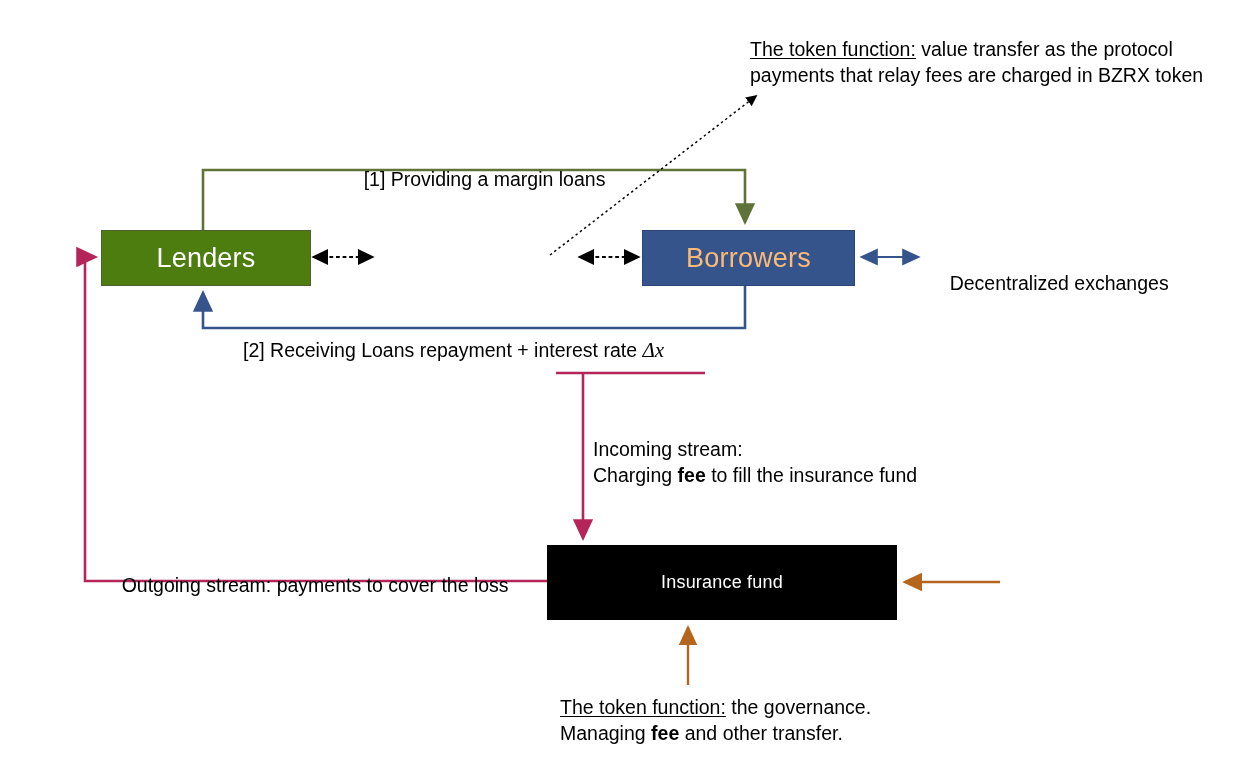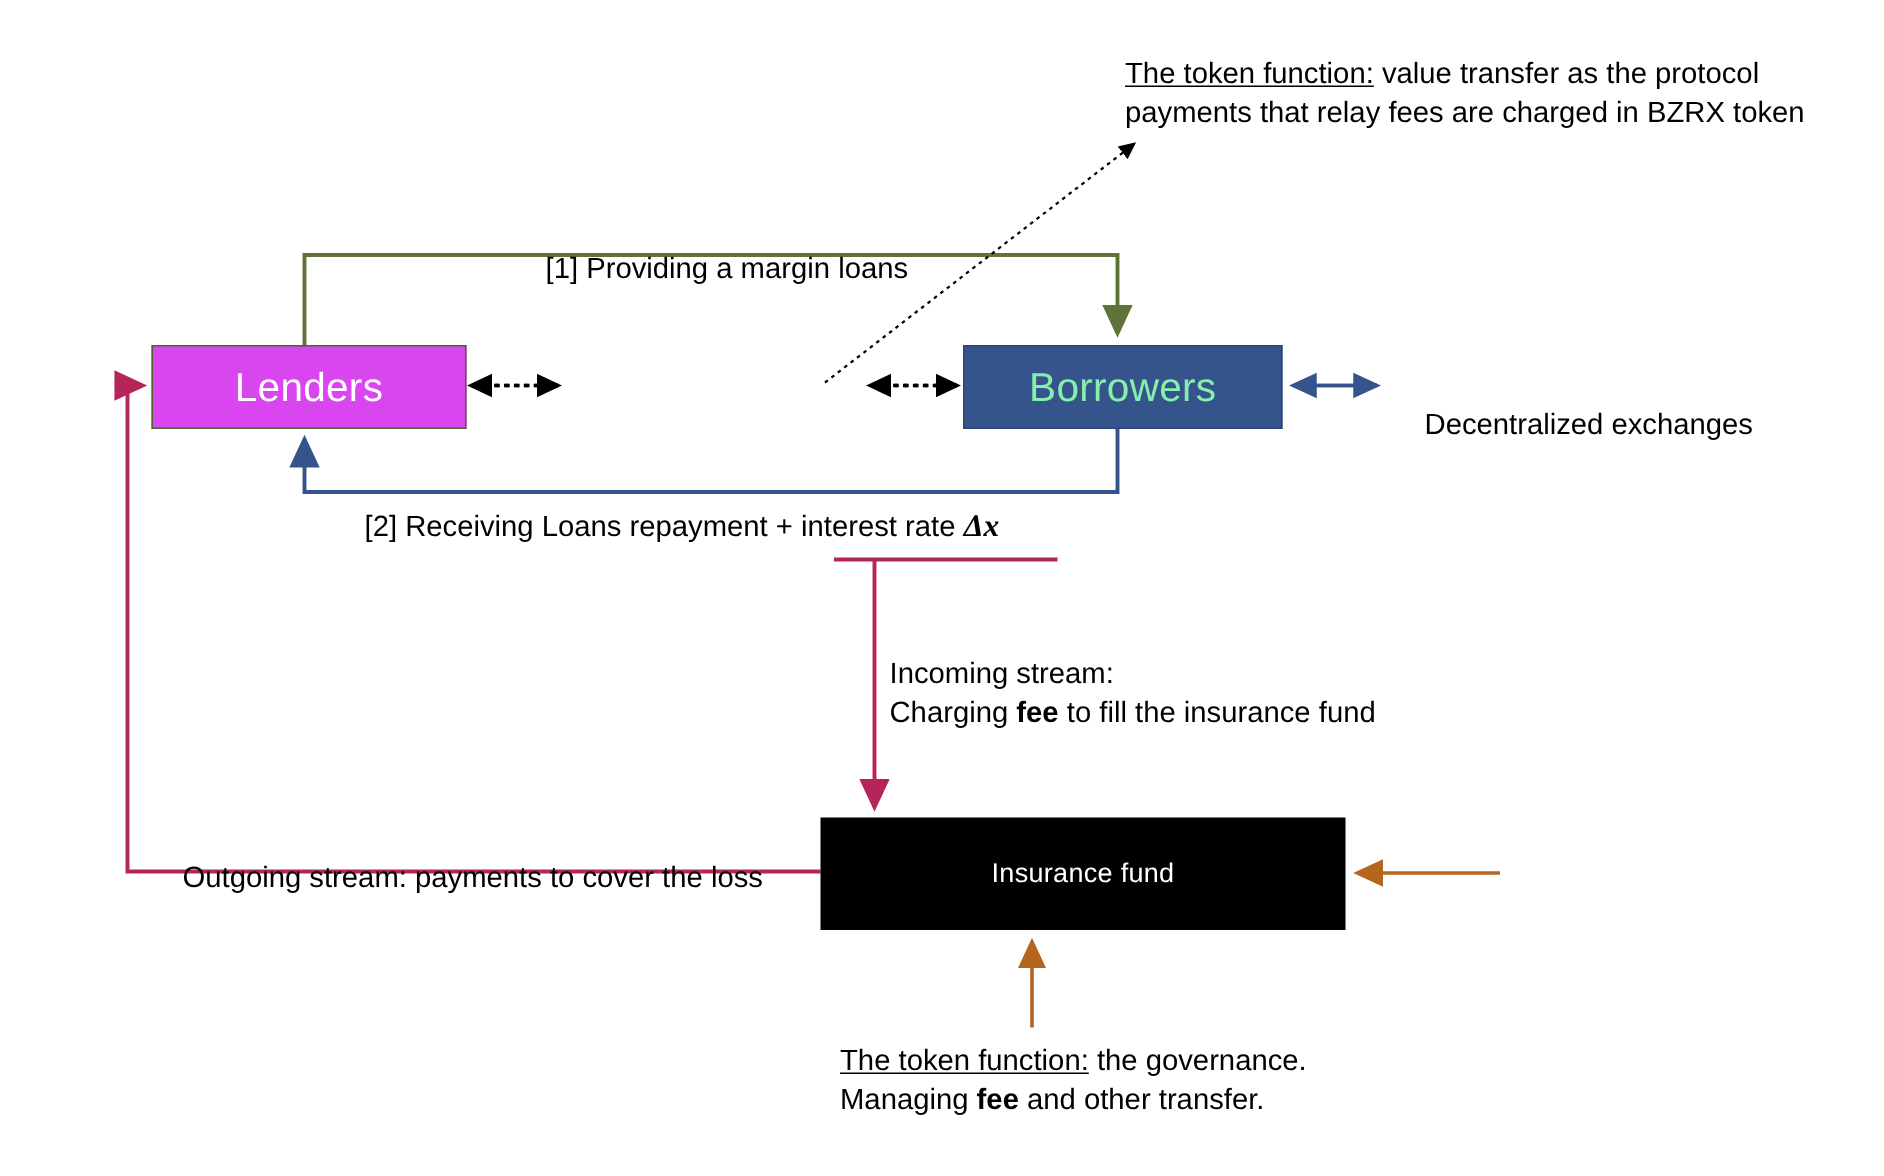--- a/index.html
+++ b/index.html
@@ -30,29 +30,29 @@
     position: absolute;
     box-sizing: border-box;
     display: flex;
     align-items: center;
     justify-content: center;
     font-size: 27px;
     letter-spacing: 0.2px;
   }
   .node-lenders {
     left: 101px; top: 230px; width: 210px; height: 56px;
-    background: #d946ef;
+    background: #4d7c0f;
     border: 1px solid #4f6030;
     color: #ffffff;
   }
   .node-borrowers {
     left: 642px; top: 230px; width: 213px; height: 56px;
     background: #36548c;
     border: 1px solid #2d4576;
-    color: #86efac;
+    color: #fdba74;
   }
   .node-relayer {
     left: 376px; top: 231px; width: 201px; height: 46px;
     background: #ffffff;
     border: 1.6px dashed #101010;
     color: #000000;
     font-size: 26px;
   }
   .node-insurance {
     left: 547px; top: 545px; width: 350px; height: 75px;
@@ -62,21 +62,21 @@
   }
   .label {
     position: absolute;
     font-size: 19.5px;
     line-height: 26px;
     color: #000000;
     white-space: pre;
   }
   .label u { text-decoration: underline; text-underline-offset: 2px; }
   .label b { font-weight: bold; }
-  .label i { font-style: italic; font-family: "Liberation Serif", serif; font-size: 21px; font-weight: bold; }
+  .label i { font-style: italic; font-family: "Liberation Serif", serif; font-size: 21px; }
   .lbl-margin-loans { left: 342px; top: 140px; }
   .lbl-repayment    { left: 243px; top: 337px; }
   .lbl-dex          { left: 928px; top: 244px; }
   .lbl-token-relay  { left: 750px; top: 36px; }
   .lbl-incoming     { left: 593px; top: 436px; }
   .lbl-outgoing     { left: 100px; top: 546px; }
   .lbl-token-redeem { left: 1012px; top: 553px; }
   .lbl-token-gov    { left: 560px; top: 694px; }
 </style>
 </head>

